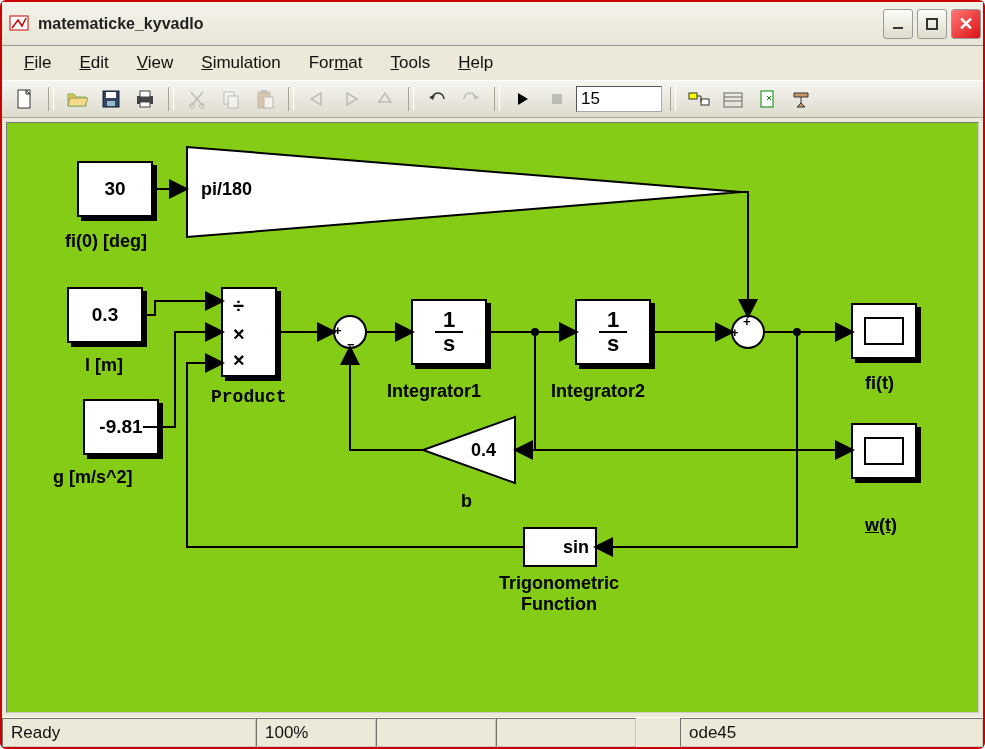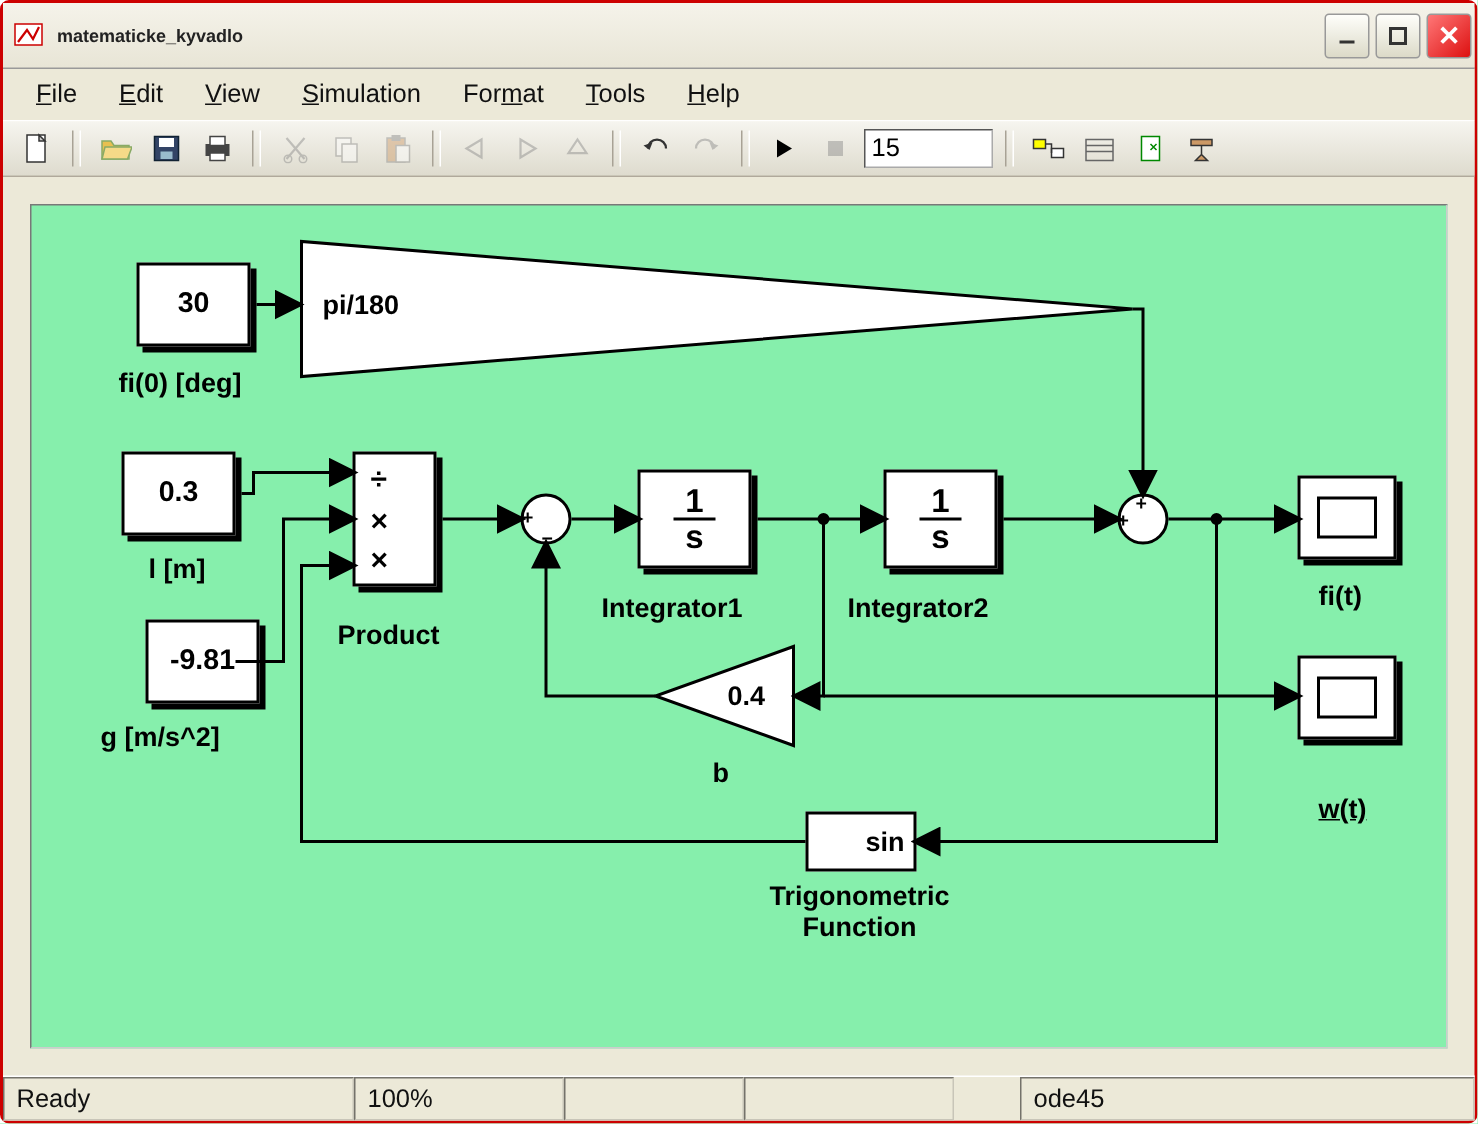--- a/index.html
+++ b/index.html
@@ -2,41 +2,41 @@
 <html><head>
 <meta charset="utf-8">
 <style>
   * { box-sizing: border-box; margin: 0; padding: 0; }
   body { font-family: Arial, sans-serif; background: #fff; width: 985px; height: 749px; overflow: hidden; }
   
   .window { width: 985px; height: 749px; border: 2px solid #c00; border-radius: 6px; display: flex; flex-direction: column; background: #ece9d8; }
   
   .titlebar { height: 44px; background: linear-gradient(#f5f3ea, #e8e5d6); display: flex; align-items: center; padding: 0 2px 0 6px; border-bottom: 1px solid #999; }
   .titlebar .icon { width: 24px; height: 24px; margin-right: 6px; }
-  .titlebar .title { flex: 1; font-weight: bold; font-size: 12px; color: #222; }
+  .titlebar .title { flex: 1; font-weight: bold; font-size: 16px; color: #222; }
   .winctrls { display: flex; gap: 4px; }
   .winctrls .btn { width: 30px; height: 30px; border: 1px solid #999; border-radius: 3px; display: flex; align-items: center; justify-content: center; background: linear-gradient(#fefefa, #dcdac8); font-size: 14px; }
   .winctrls .close { background: linear-gradient(135deg, #f77, #d11); color: #fff; font-size: 18px; font-weight: bold; }
   
   .menubar { height: 34px; background: #ece9d8; display: flex; align-items: center; padding: 0 8px; font-size: 17px; color: #111; }
   .menubar .mi { padding: 4px 14px; cursor: pointer; }
   .menubar .mi .ul { text-decoration: underline; }
   
   .toolbar { height: 38px; background: linear-gradient(#f6f5ef, #dedbce); border-top: 1px solid #fff; border-bottom: 1px solid #b0a99b; display: flex; align-items: center; padding: 0 8px; gap: 4px; }
   .toolbar .tbtn { width: 30px; height: 28px; display: flex; align-items: center; justify-content: center; border: 1px solid transparent; }
   .toolbar .sep { width: 6px; height: 24px; border-left: 1px solid #a8a295; border-right: 1px solid #fff; margin: 0 4px; }
   .toolbar .disabled { opacity: 0.45; }
   .toolbar input.simtime { width: 86px; height: 24px; border: 1px inset #aaa; background: #fff; font-size: 17px; padding: 12px 4px; }
   
-  .canvas { flex: 1; background: #86efac; position: relative; border: 1px inset #ccc; margin: 18px; }
+  .canvas { flex: 1; background: #84cc16; position: relative; border: 1px inset #ccc; margin: 4px; }
   
   .statusbar { height: 30px; background: #ece9d8; display: flex; font-size: 17px; color: #111; border-top: 1px solid #fff; }
   .statusbar .cell { border: 1px inset #c8c5b8; padding: 2px 8px; display: flex; align-items: center; }
-  .statusbar .c1 { width: 234px; text-align: right; }
-  .statusbar .c2 { width: 140px; text-align: right; }
+  .statusbar .c1 { width: 254px; text-align: right; }
+  .statusbar .c2 { width: 120px; text-align: right; }
   .statusbar .c3 { width: 120px; }
   .statusbar .c4 { width: 140px; }
   .statusbar .c5 { flex: 1; margin-left: 44px; }
   
   
   .blk { position: absolute; }
   .const { width: 76px; height: 56px; background: #fff; border: 2px solid #000; display: flex; align-items: center; justify-content: center; font-size: 19px; font-weight: bold; box-shadow: 4px 4px 0 #000; }
   .bl-label { position: absolute; font-size: 18px; font-weight: bold; color: #000; white-space: nowrap; }
   
   .gain-tri { position: absolute; }
@@ -240,21 +240,21 @@
     <div class="blk" style="left:56px; top:276px;padding-left:20px;">
       <div class="const">-9.81</div>
     </div>
     <div class="bl-label" style="left:46px; top:344px;">g [m/s^2]</div>
 
     <div class="product" style="left:214px; top:164px;">
       <span class="sym" style="top:6px;">÷</span>
       <span class="sym" style="top:34px;">×</span>
       <span class="sym" style="top:60px;">×</span>
     </div>
-    <div class="bl-label" style="left:204px; top:276px;">Product</div>
+    <div class="bl-label" style="left:204px; top:264px;font-family:Liberation Mono, monospace;">Product</div>
 
     <div class="sum-circle" style="left:326px; top:192px;">
       <span class="s" style="left:-1px; top:6px;">+</span>
       <span class="s" style="left:12px; top:20px;">−</span>
     </div>
 
     <div class="integrator" style="left:404px; top:176px;">
       <div class="frac">
           <div class="fnum">1</div>
           <div>s</div>

